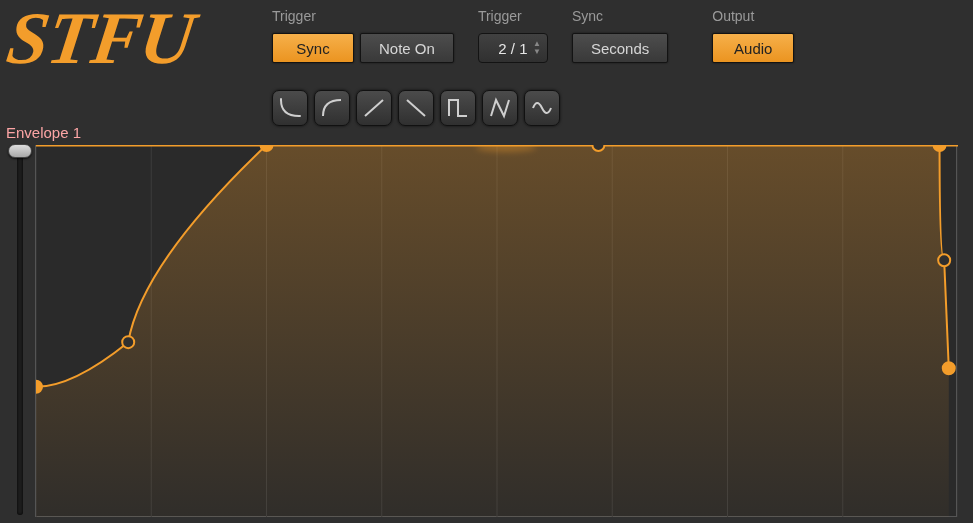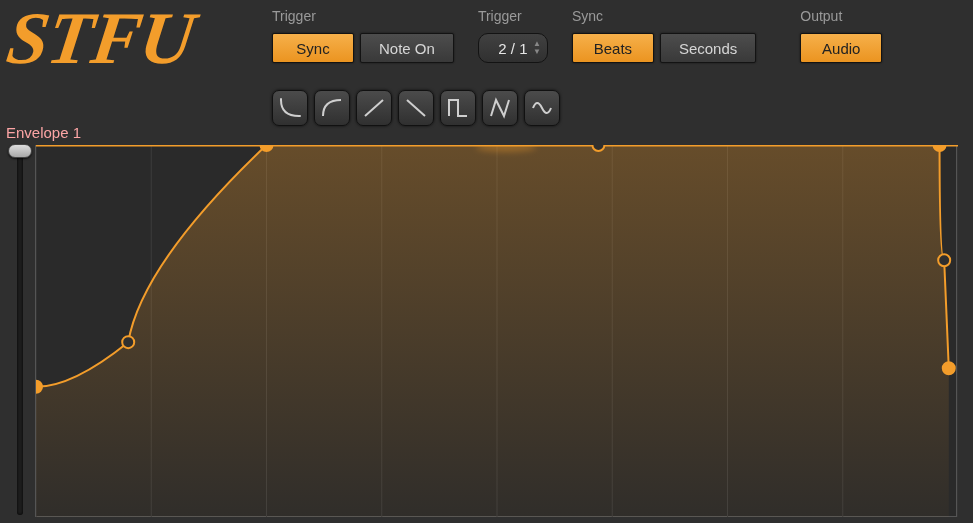--- a/index.html
+++ b/index.html
@@ -63,21 +63,21 @@
     box-shadow: 0 0 2px rgba(0,0,0,.6);
   }
   .btn.active {
     background: linear-gradient(#f6b04a, #eb9420);
     color: #222;
     font-weight: 500;
   }
   .stepper {
     height: 30px;
     width: 70px;
-    border-radius: 10px;
+    border-radius: 4px;
     border: 1px solid #131313;
     background: linear-gradient(#414141, #303030);
     color: #e6e6e6;
     font-size: 15px;
     display: flex;
     align-items: center;
     justify-content: center;
     position: relative;
     cursor: ns-resize;
   }
@@ -212,21 +212,20 @@
             <span class="chevup">▲</span>
               <span class="chevdown">▼</span>
           </span>
         </div>
       </div>
     </div>
 
     <div class="group">
       <div class="group-label">Sync</div>
       <div class="btn-row">
-        <div class="btn active">Beats</div>
         <div class="btn">Seconds</div>
       </div>
     </div>
 
     <div class="group" style="margin-left:20px">
       <div class="group-label">Output</div>
       <div class="btn-row">
         <div class="btn active">Audio</div>
       </div>
     </div>

